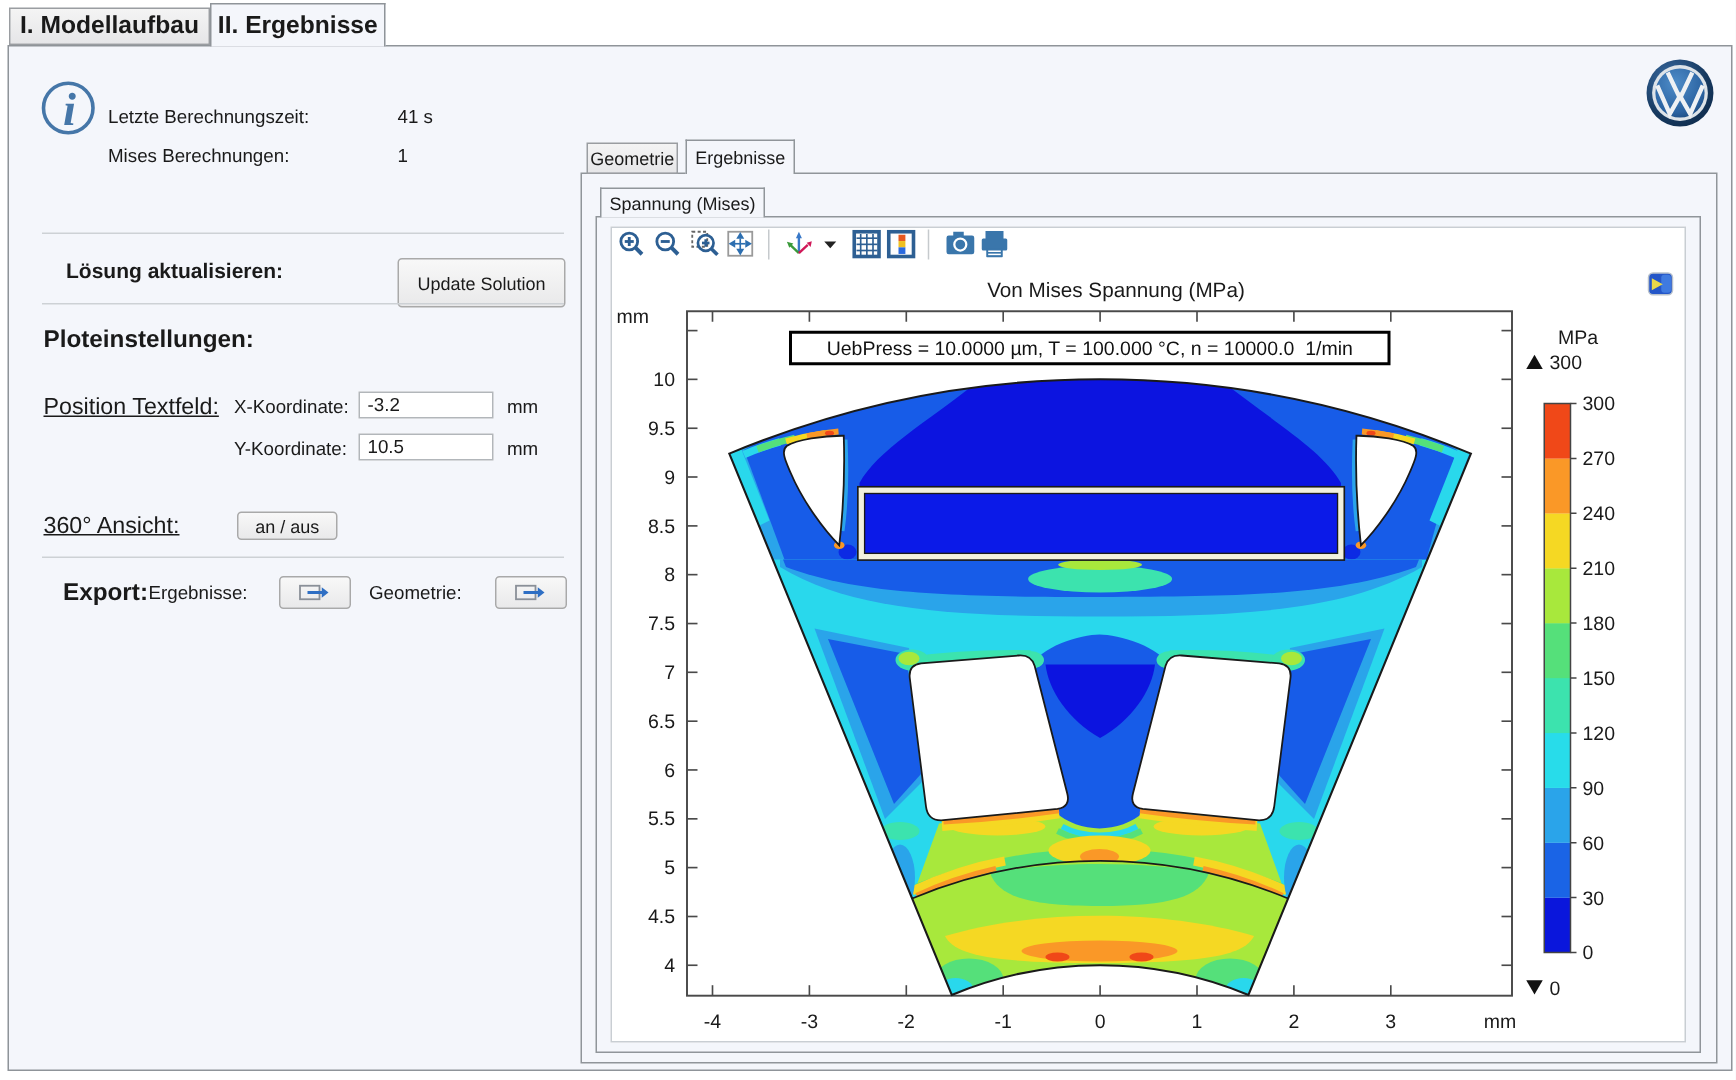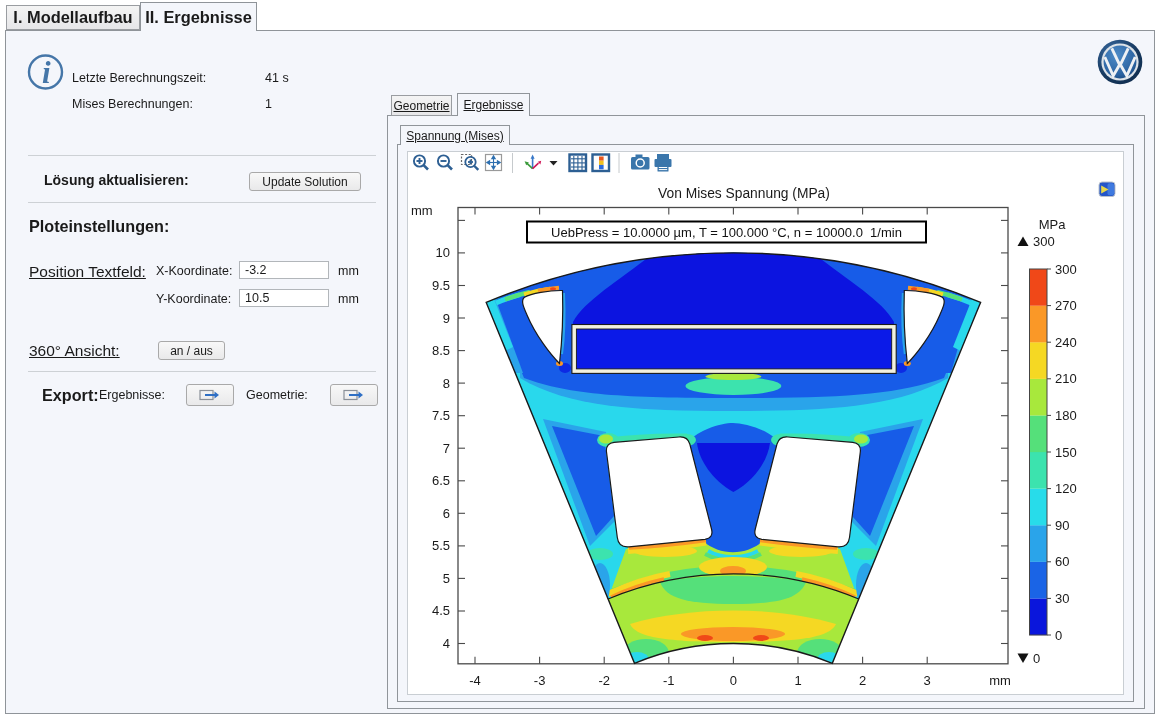--- a/index.html
+++ b/index.html
@@ -11,21 +11,21 @@
   .btn{position:absolute;background:linear-gradient(#f8f8f8,#e9e9ea);
        border:1px solid #a9a9a9;border-radius:3px;font-size:12px;
        display:flex;align-items:center;justify-content:center;box-sizing:border-box;}
   .inp{position:absolute;background:#ffffff;border:1px solid #b2b6ba;
        font-size:12.5px;box-sizing:border-box;display:flex;align-items:center;
        padding-left:5px;}
   .sep{position:absolute;height:1px;background:#cdd1d5;}
   .toptab{position:absolute;box-sizing:border-box;font-weight:bold;font-size:16.4px;
           display:flex;align-items:center;justify-content:center;}
   .smalltab{position:absolute;box-sizing:border-box;font-size:12px;
-          display:flex;align-items:center;justify-content:center;text-decoration:underline;}
+          display:flex;align-items:center;justify-content:center;}
 </style>
 </head>
 <body>
 
 <div class="abs" style="left:5px;top:30px;width:1150px;height:684px;
      background:#f4f6fb;border:1px solid #8f9499;box-sizing:border-box;"></div>
 
 <div class="toptab" style="left:6px;top:5px;width:134px;height:25px;
      background:linear-gradient(#f4f4f4,#e6e6e8);border:1px solid #9a9da1;">I. Modellaufbau</div>
 <div class="toptab" style="left:140px;top:2px;width:117px;height:29px;
@@ -36,21 +36,21 @@
   <text x="16" y="31" font-family="Liberation Serif,serif" font-style="italic" font-weight="bold" font-size="31" fill="#4576a8">i</text>
 </svg>
 <div class="abs lbl" style="left:72px;top:71px;">Letzte Berechnungszeit:</div>
 <div class="abs lbl" style="left:265px;top:71px;">41 s</div>
 <div class="abs lbl" style="left:72px;top:97px;">Mises Berechnungen:</div>
 <div class="abs lbl" style="left:265px;top:97px;">1</div>
 
 <div class="sep" style="left:28px;top:155px;width:348px;"></div>
 
 <div class="abs bold" style="left:44px;top:172px;font-size:14px;">Lösung aktualisieren:</div>
-<div class="btn" style="left:249px;top:172px;width:112px;height:19px;">Update Solution</div>
+<div class="btn" style="left:265px;top:172px;width:112px;height:33px;">Update Solution</div>
 
 <div class="sep" style="left:28px;top:202px;width:348px;"></div>
 
 <div class="abs bold" style="left:29px;top:217px;font-size:16.2px;">Ploteinstellungen:</div>
 
 <div class="abs" style="left:29px;top:263px;font-size:15.5px;text-decoration:underline;">Position Textfeld:</div>
 <div class="abs lbl" style="left:156px;top:264px;">X-Koordinate:</div>
 <div class="inp" style="left:239px;top:261px;width:90px;height:18px;">-3.2</div>
 <div class="abs lbl" style="left:338px;top:264px;">mm</div>
 <div class="abs lbl" style="left:156px;top:292px;">Y-Koordinate:</div>

